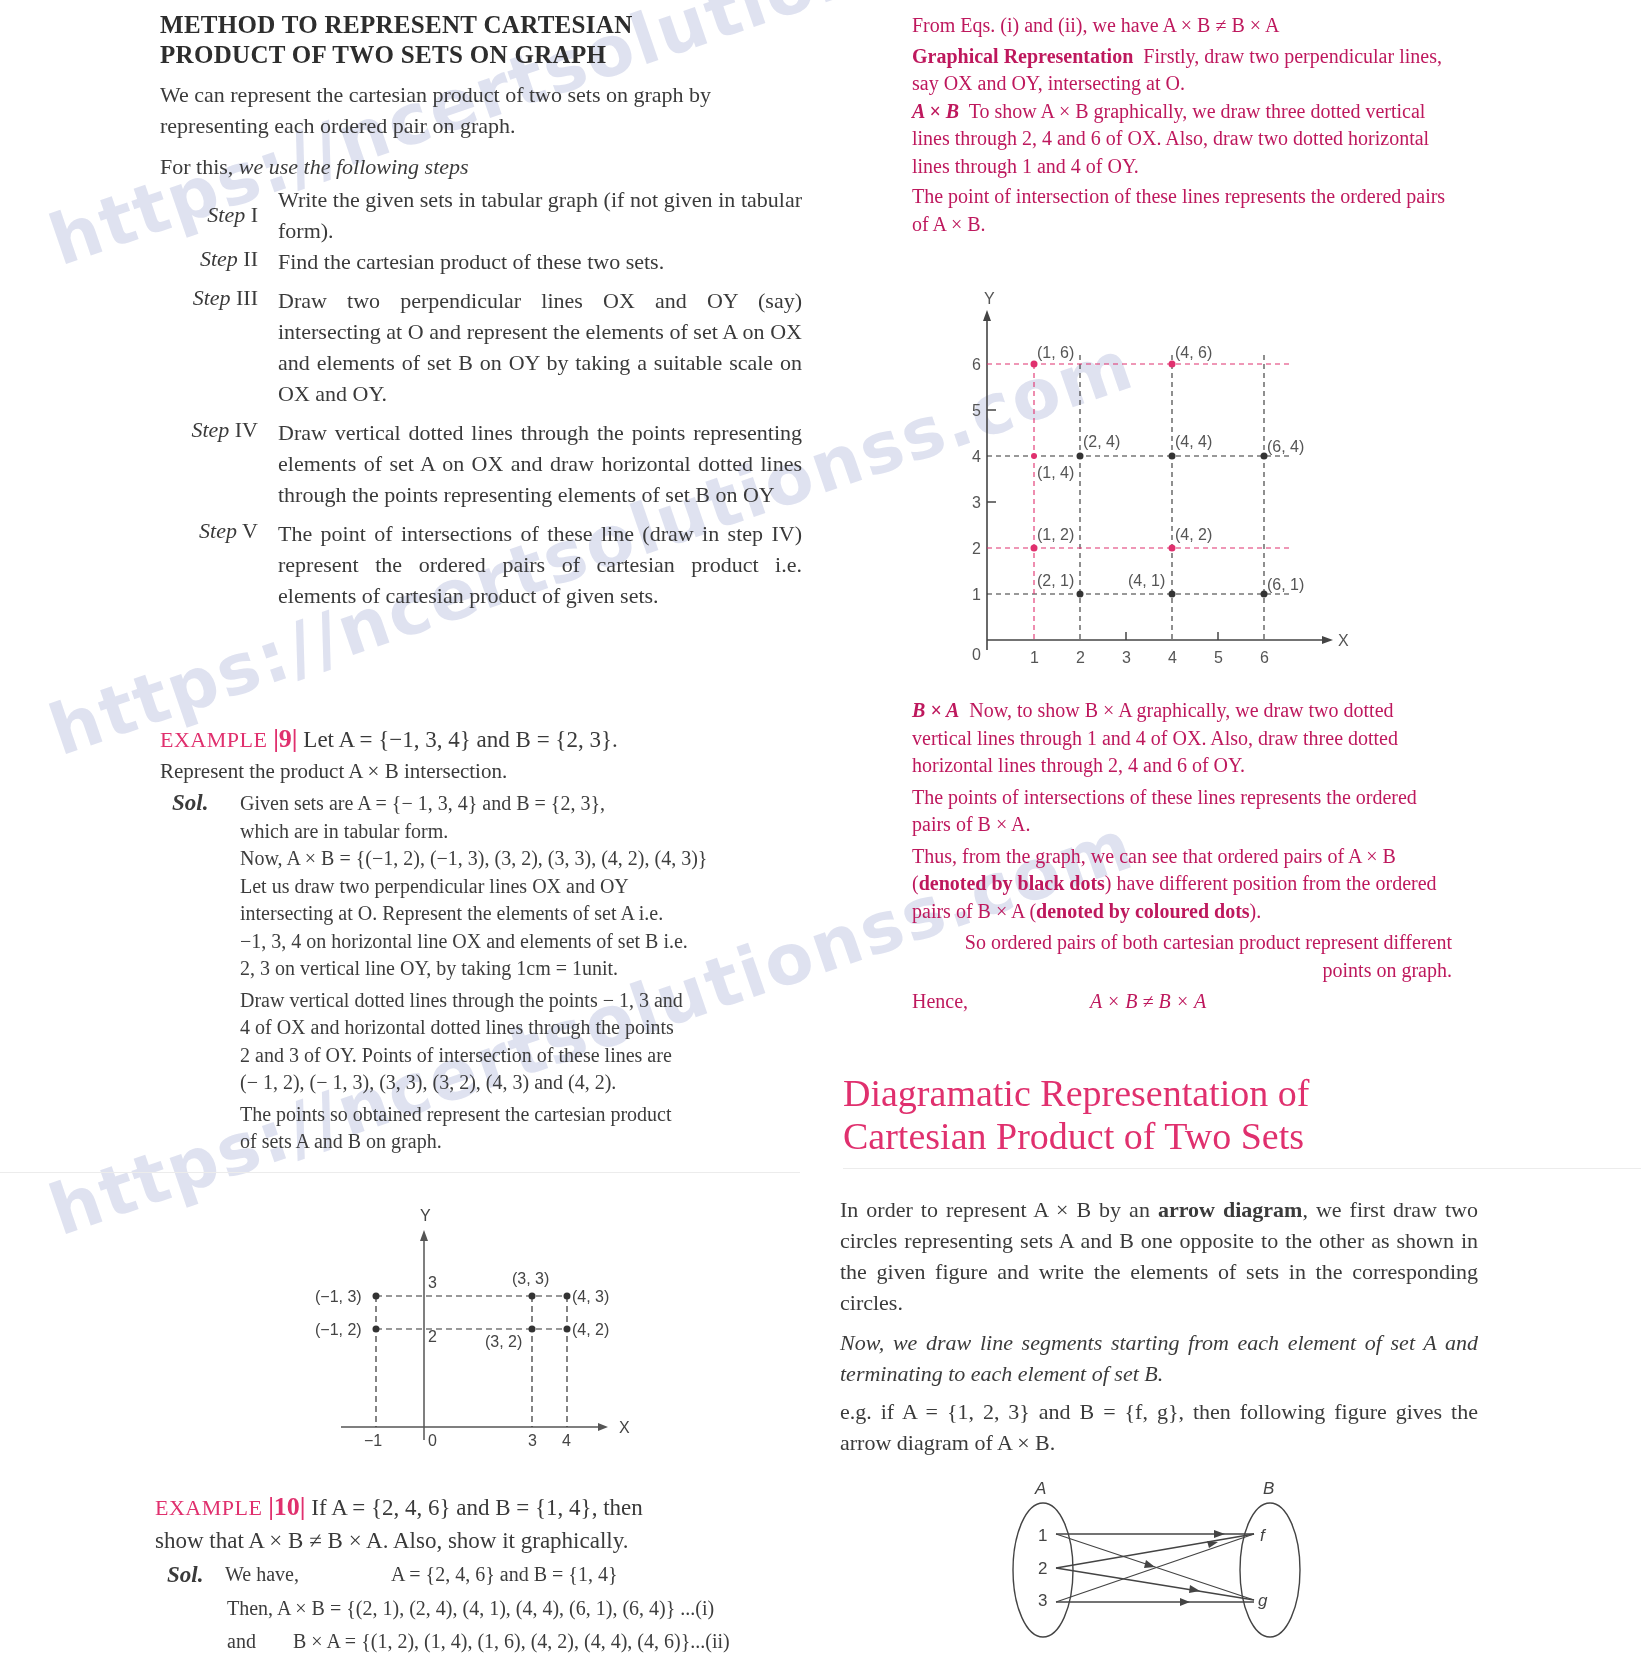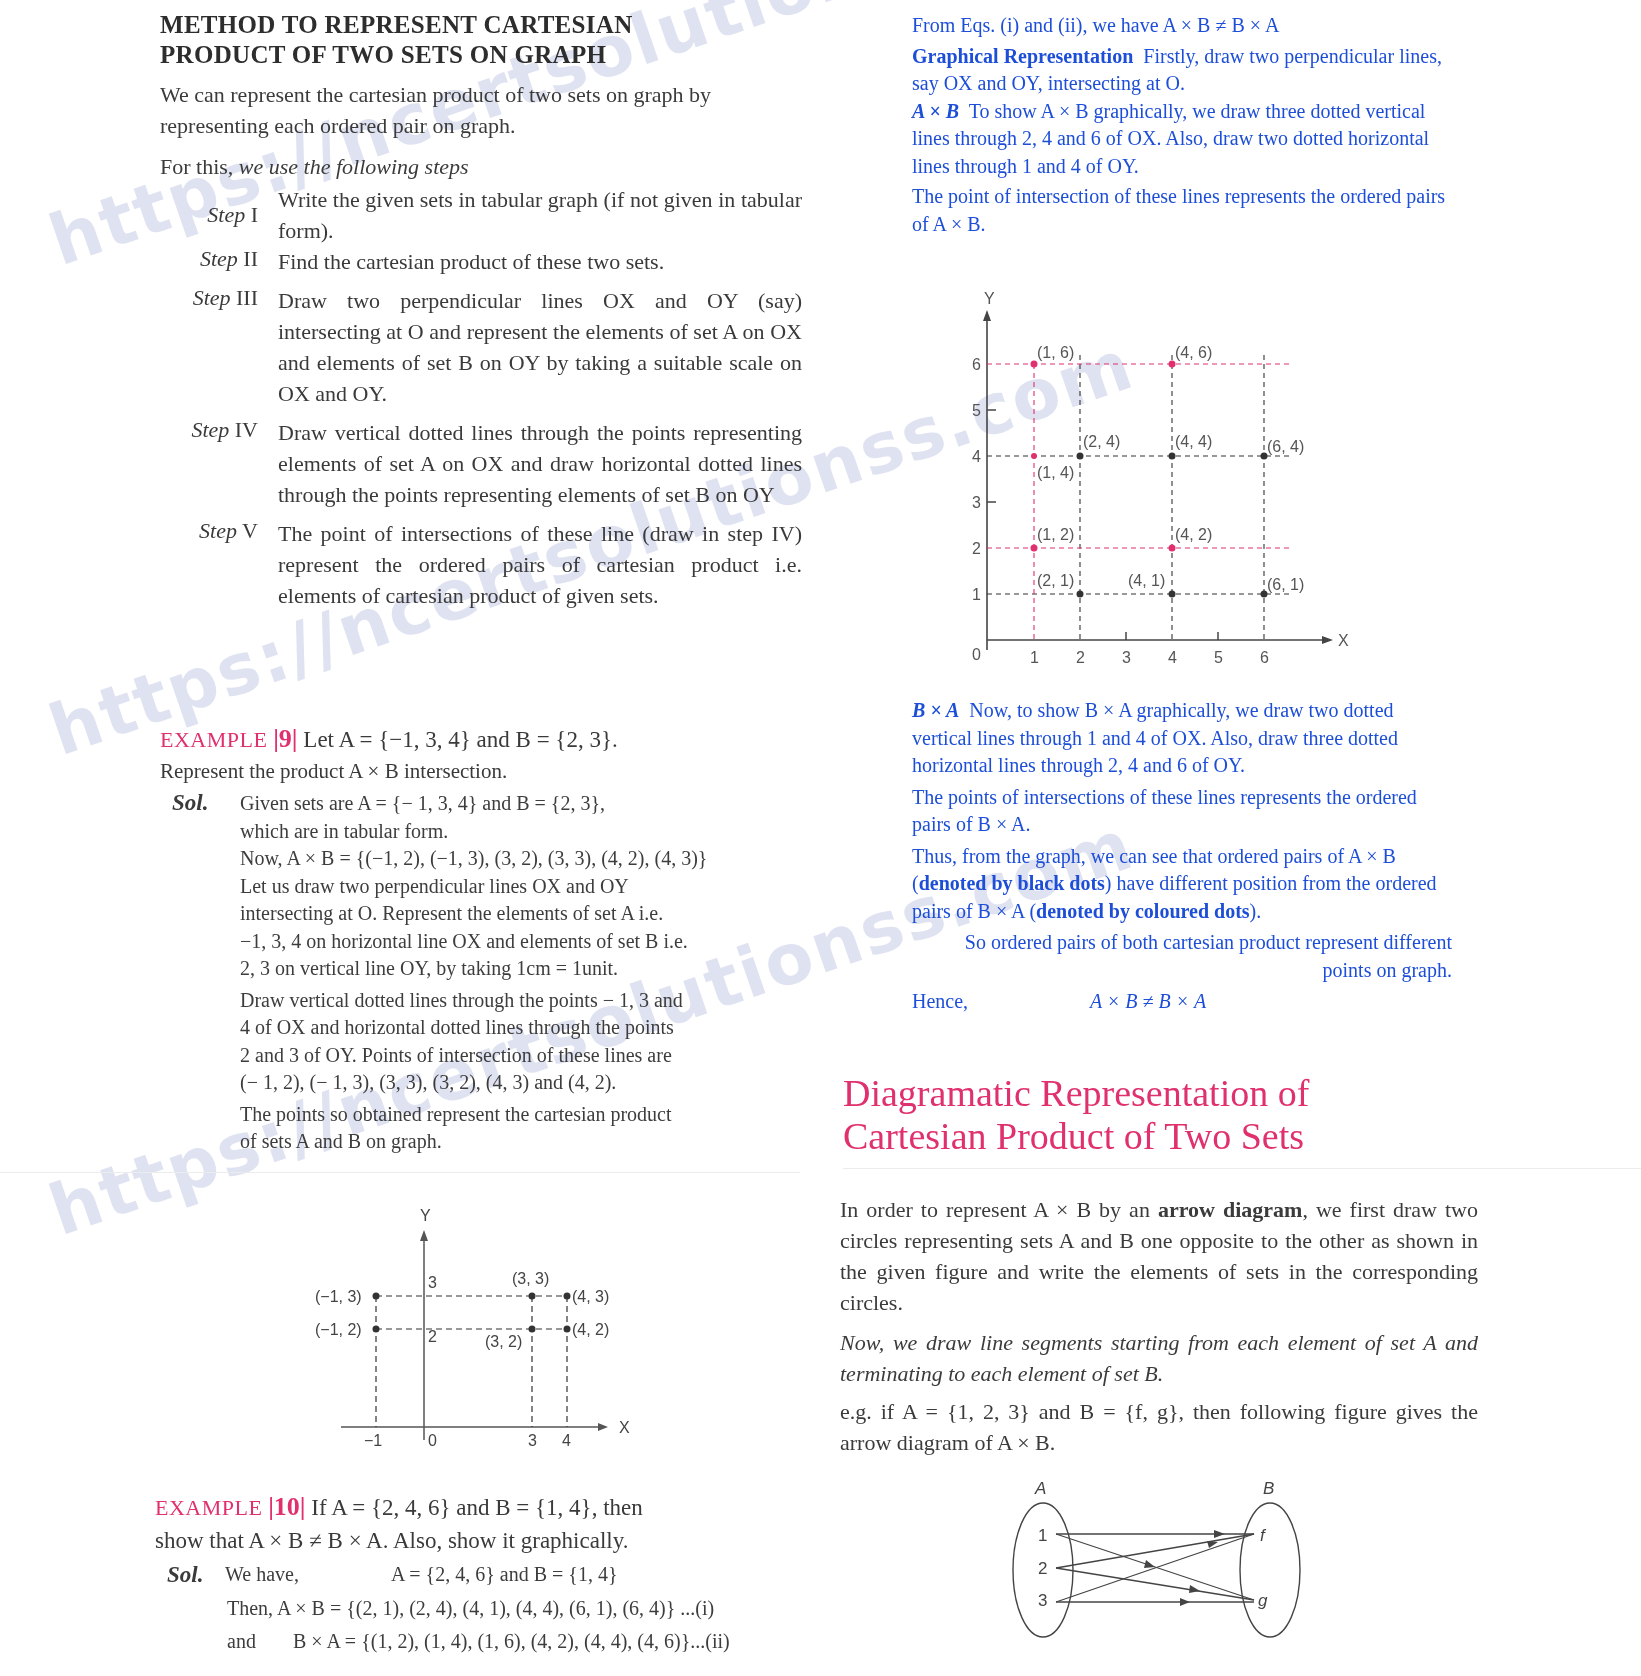--- a/index.html
+++ b/index.html
@@ -1,20 +1,20 @@
 <!DOCTYPE html>
 <html><head>
 <meta charset="utf-8">
 <style>
   html, body { margin: 0; padding: 0; background: #ffffff; }
   body { width: 1641px; height: 1676px; position: relative; overflow: hidden;
          font-family: "Liberation Serif", "DejaVu Serif", serif; color: #3a3a3a; }
   .abs { position: absolute; }
   .col-text { font-size: 22px; line-height: 31px; color: #3b3b3b; }
-  .r-text { font-size: 20px; line-height: 27.5px; color: #1d4ed8; }
+  .r-text { font-size: 20px; line-height: 27.5px; color: #be185d; }
   .h-method { font-family: "Liberation Serif", serif; font-weight: bold; font-size: 25px; line-height: 30px;
               color: #2d2d2d; letter-spacing: 0.3px; }
   .ex-label { font-size: 22px; color: #e0306e; letter-spacing: 0.5px; }
   .ex-num { font-size: 26px; color: #e0306e; font-weight: bold; }
   .ex-line { font-size: 23px; line-height: 33px; color: #3a3a3a; }
   i { font-style: italic; }
   b { font-weight: bold; }
   .step-row { display: flex; }
   .step-label { width: 120px; text-align: right; padding-right: 20px; flex: none; font-size: 22px; }
   .step-label i { font-style: italic; }

